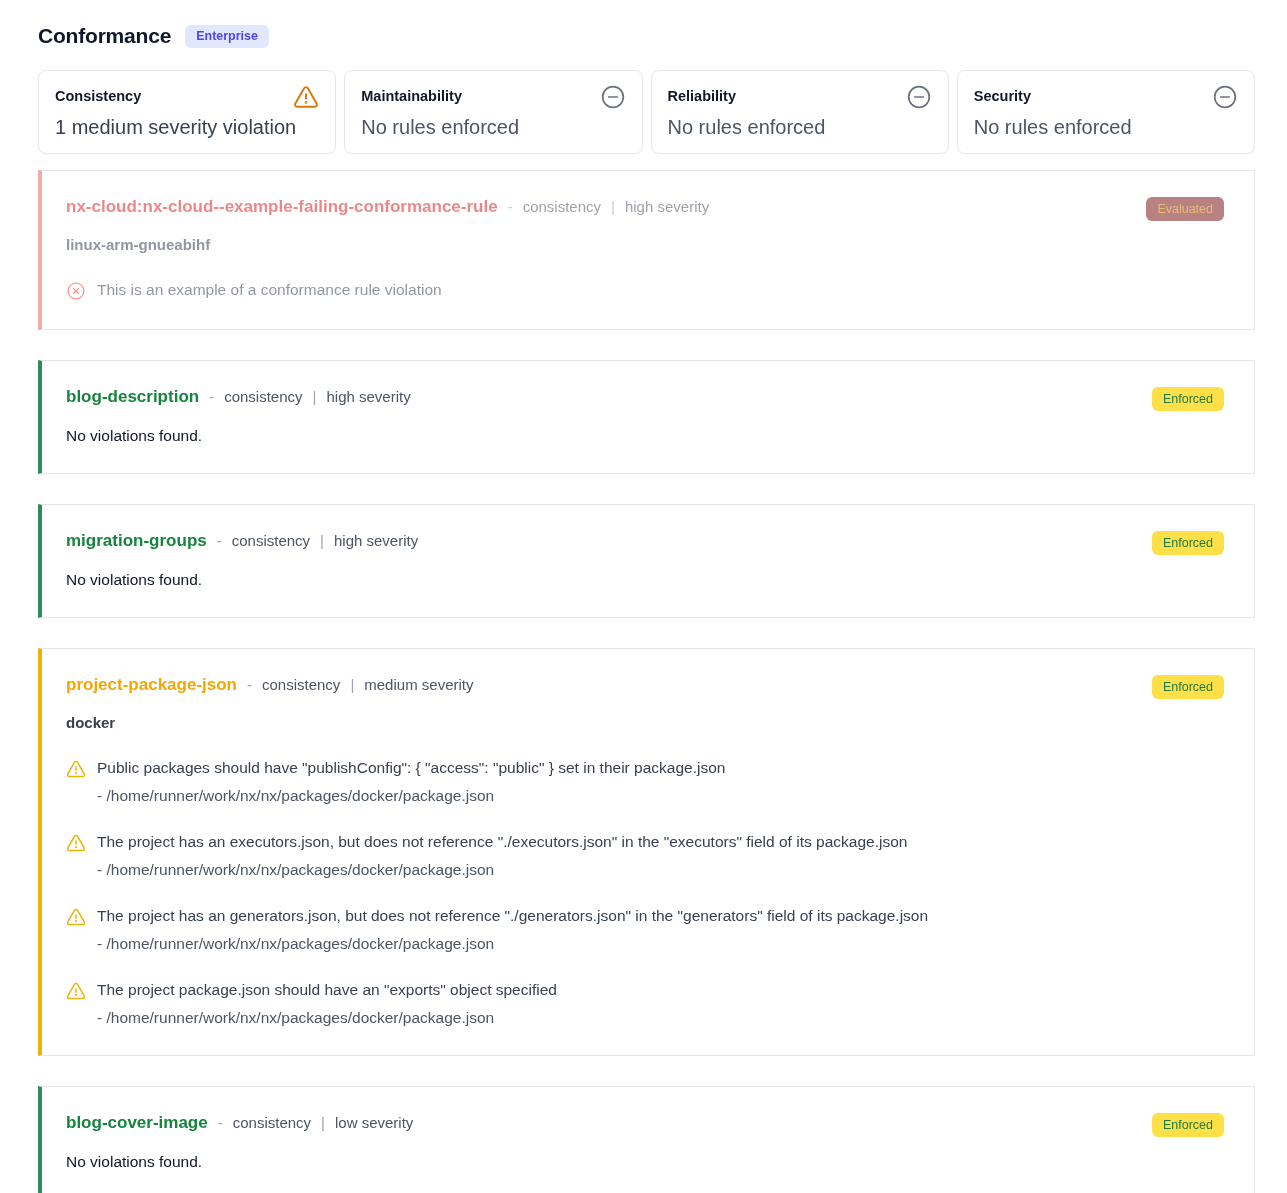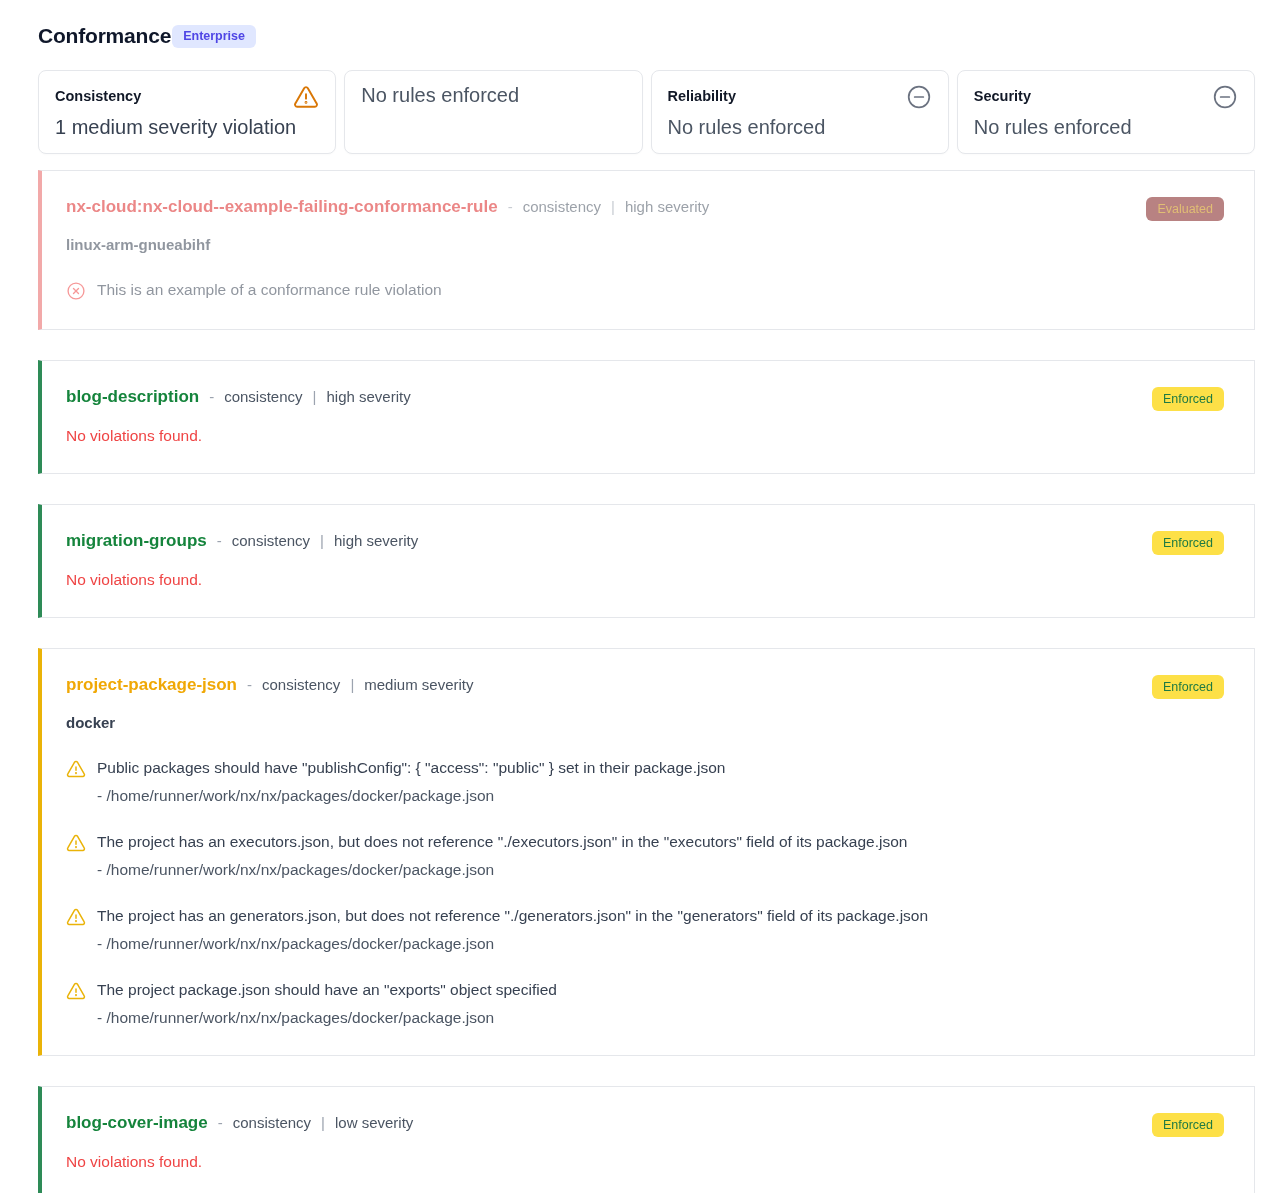--- a/index.html
+++ b/index.html
@@ -6,21 +6,21 @@
   html, body { background: #ffffff; }
   body {
     font-family: "Liberation Sans", "DejaVu Sans", sans-serif;
     color: #111827;
     width: 1287px;
     min-height: 1193px;
   }
   .page { padding: 24px 32px 40px 38px; }
 
   
-  .page-header { display: flex; align-items: center; gap: 1px; }
+  .page-header { display: flex; align-items: center; gap: 14px; }
   .page-title { font-size: 21px; font-weight: 700; letter-spacing: -0.2px; color: #0f172a; }
   .enterprise-badge {
     background: #e0e7ff; color: #4f46e5;
     font-size: 12.5px; font-weight: 700;
     padding: 4px 11px; border-radius: 6px;
     line-height: 1.2;
   }
 
   
   .summary-row {
@@ -75,21 +75,21 @@
   .rule-badge {
     position: absolute; top: 26px; right: 30px;
     font-size: 12.5px; font-weight: 500;
     padding: 4px 11px; border-radius: 6px; line-height: 1.3;
   }
   .badge-evaluated { background: #7f1d1d; color: #ca8a04; }
   .badge-enforced  { background: #fde047; color: #1f7a43; }
   .rule-card.status-failing .rule-badge { opacity: 0.55; }
 
   .rule-project { margin-top: 19px; font-size: 15px; font-weight: 700; color: #374151; }
-  .empty-message { margin-top: 20px; font-size: 15.5px; color: #ef4444; }
+  .empty-message { margin-top: 20px; font-size: 15.5px; color: #0f172a; }
 
   .violation { margin-top: 27px; }
   .violation-row { display: flex; align-items: flex-start; gap: 11px; }
   .violation-icon { flex: 0 0 auto; width: 20px; height: 20px; margin-top: 1px; }
   .violation-message { font-size: 15.5px; color: #374151; line-height: 1.35; }
   .violation-path { margin: 8px 0 0 31px; font-size: 15.5px; color: #4b5563; }
 
   svg { display: block; }
 </style>
 </head>
@@ -110,20 +110,29 @@
             <svg width="26" height="26" viewBox="0 0 24 24" fill="none" stroke="#d97706" stroke-width="1.8" stroke-linecap="round" stroke-linejoin="round">
        <path d="M10.29 3.86l-8.1 14.04A1.99 1.99 0 0 0 3.91 21h16.18a1.99 1.99 0 0 0 1.72-3.1L13.71 3.86a1.99 1.99 0 0 0-3.42 0z"></path>
        <line x1="12" y1="9.5" x2="12" y2="13.5"></line>
        <circle cx="12" cy="17" r="0.4" fill="#d97706"></circle>
      </svg>
           </span>
      </div>
      <div class="summary-desc">1 medium severity violation</div>
       </div>
       <div class="summary-card none">
+        <div class="summary-head">
+       <span class="summary-title">Maintainability</span>
+       <span class="summary-icon">
+            <svg width="26" height="26" viewBox="0 0 24 24" fill="none" stroke="#6b7280" stroke-width="1.6" stroke-linecap="round">
+       <circle cx="12" cy="12" r="9.5"></circle>
+       <line x1="8" y1="12" x2="16" y2="12"></line>
+     </svg>
+          </span>
+     </div>
      <div class="summary-desc">No rules enforced</div>
       </div>
       <div class="summary-card none">
         <div class="summary-head">
        <span class="summary-title">Reliability</span>
        <span class="summary-icon">
             <svg width="26" height="26" viewBox="0 0 24 24" fill="none" stroke="#6b7280" stroke-width="1.6" stroke-linecap="round">
        <circle cx="12" cy="12" r="9.5"></circle>
        <line x1="8" y1="12" x2="16" y2="12"></line>
      </svg>

